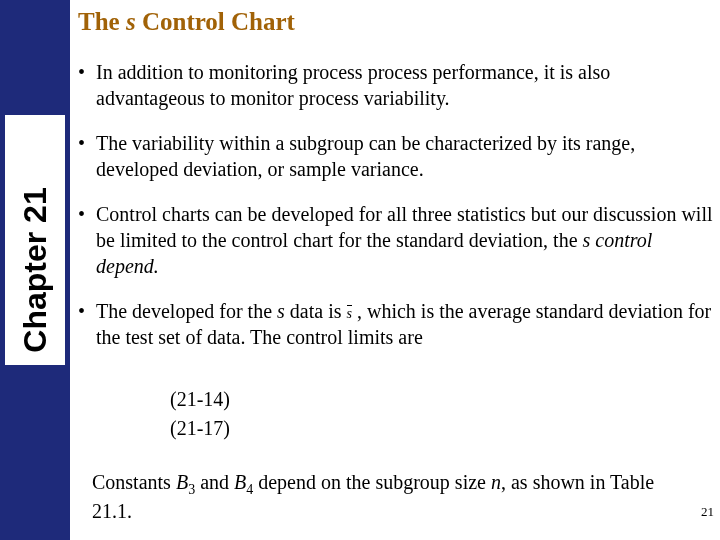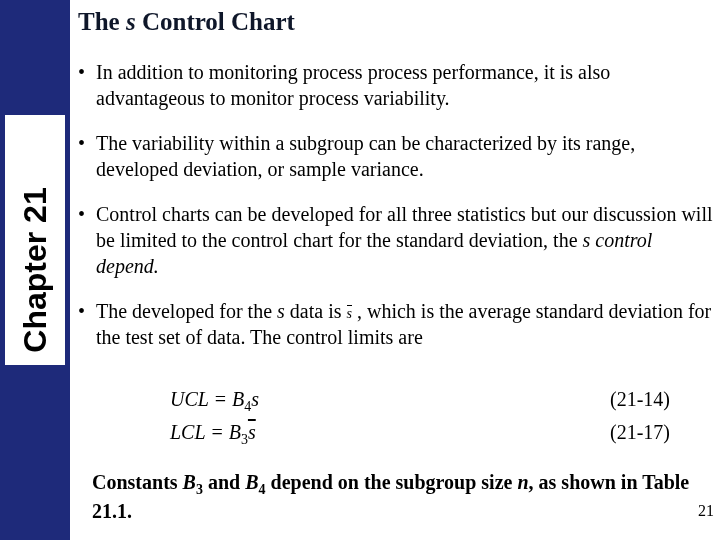--- a/index.html
+++ b/index.html
@@ -37,21 +37,21 @@
     width: 60px;
     height: 250px;
     background: #fff;
   }
   .title {
     position: absolute;
     left: 78px;
     top: 8px;
     font-size: 25px;
     font-weight: bold;
-    color: #0f172a;
+    color: #a16207;
   }
   .content {
     position: absolute;
     left: 78px;
     top: 60px;
     width: 640px;
     font-size: 20px;
     line-height: 1.28;
   }
   .bullet {
@@ -81,27 +81,26 @@
   .eq-left { font-style: italic; }
   .eq-num { }
   .sub { font-size: 14px; vertical-align: sub; font-style: normal; }
   .footer {
     position: absolute;
     left: 92px;
     top: 470px;
     width: 605px;
     font-size: 20px;
     line-height: 1.28;
-    font-weight: bold;
   }
   .pagenum {
     position: absolute;
     right: 6px;
     bottom: 20px;
-    font-size: 16px;
+    font-size: 13px;
   }
   .sbar {
     position: relative;
     display: inline-block;
     font-style: italic;
     font-size: 14px;
   }
   .sbar::before {
     content: "";
     position: absolute;
@@ -146,29 +145,23 @@
   <div class="bullet">
     <div class="dot">•</div>
     <div class="txt">
       <span>The developed for the </span><span class="it">s</span><span> data is </span><span class="sbar">s</span><span> , which is the average standard deviation for the test set of data. The control limits are</span>
     </div>
   </div>
 </div>
 
 <div class="equations">
   <div class="eq-row">
-    <span class="eq-left">
-      <span>UCL = B</span><span class="sub">4</span><span>s</span>
-    </span>
     <span class="eq-num">(21-14)</span>
   </div>
   <div class="eq-row">
-    <span class="eq-left">
-      <span>LCL = B</span><span class="sub">3</span><span class="overline">s</span>
-    </span>
     <span class="eq-num">(21-17)</span>
   </div>
 </div>
 
 <div class="footer">
   <span>Constants </span><span class="it">B</span><span class="sub">3</span><span> and </span><span class="it">B</span><span class="sub">4</span><span> depend on the subgroup size </span><span class="it">n</span><span>, as shown in Table 21.1.</span>
 </div>
 
 <div class="pagenum">21</div>
 

